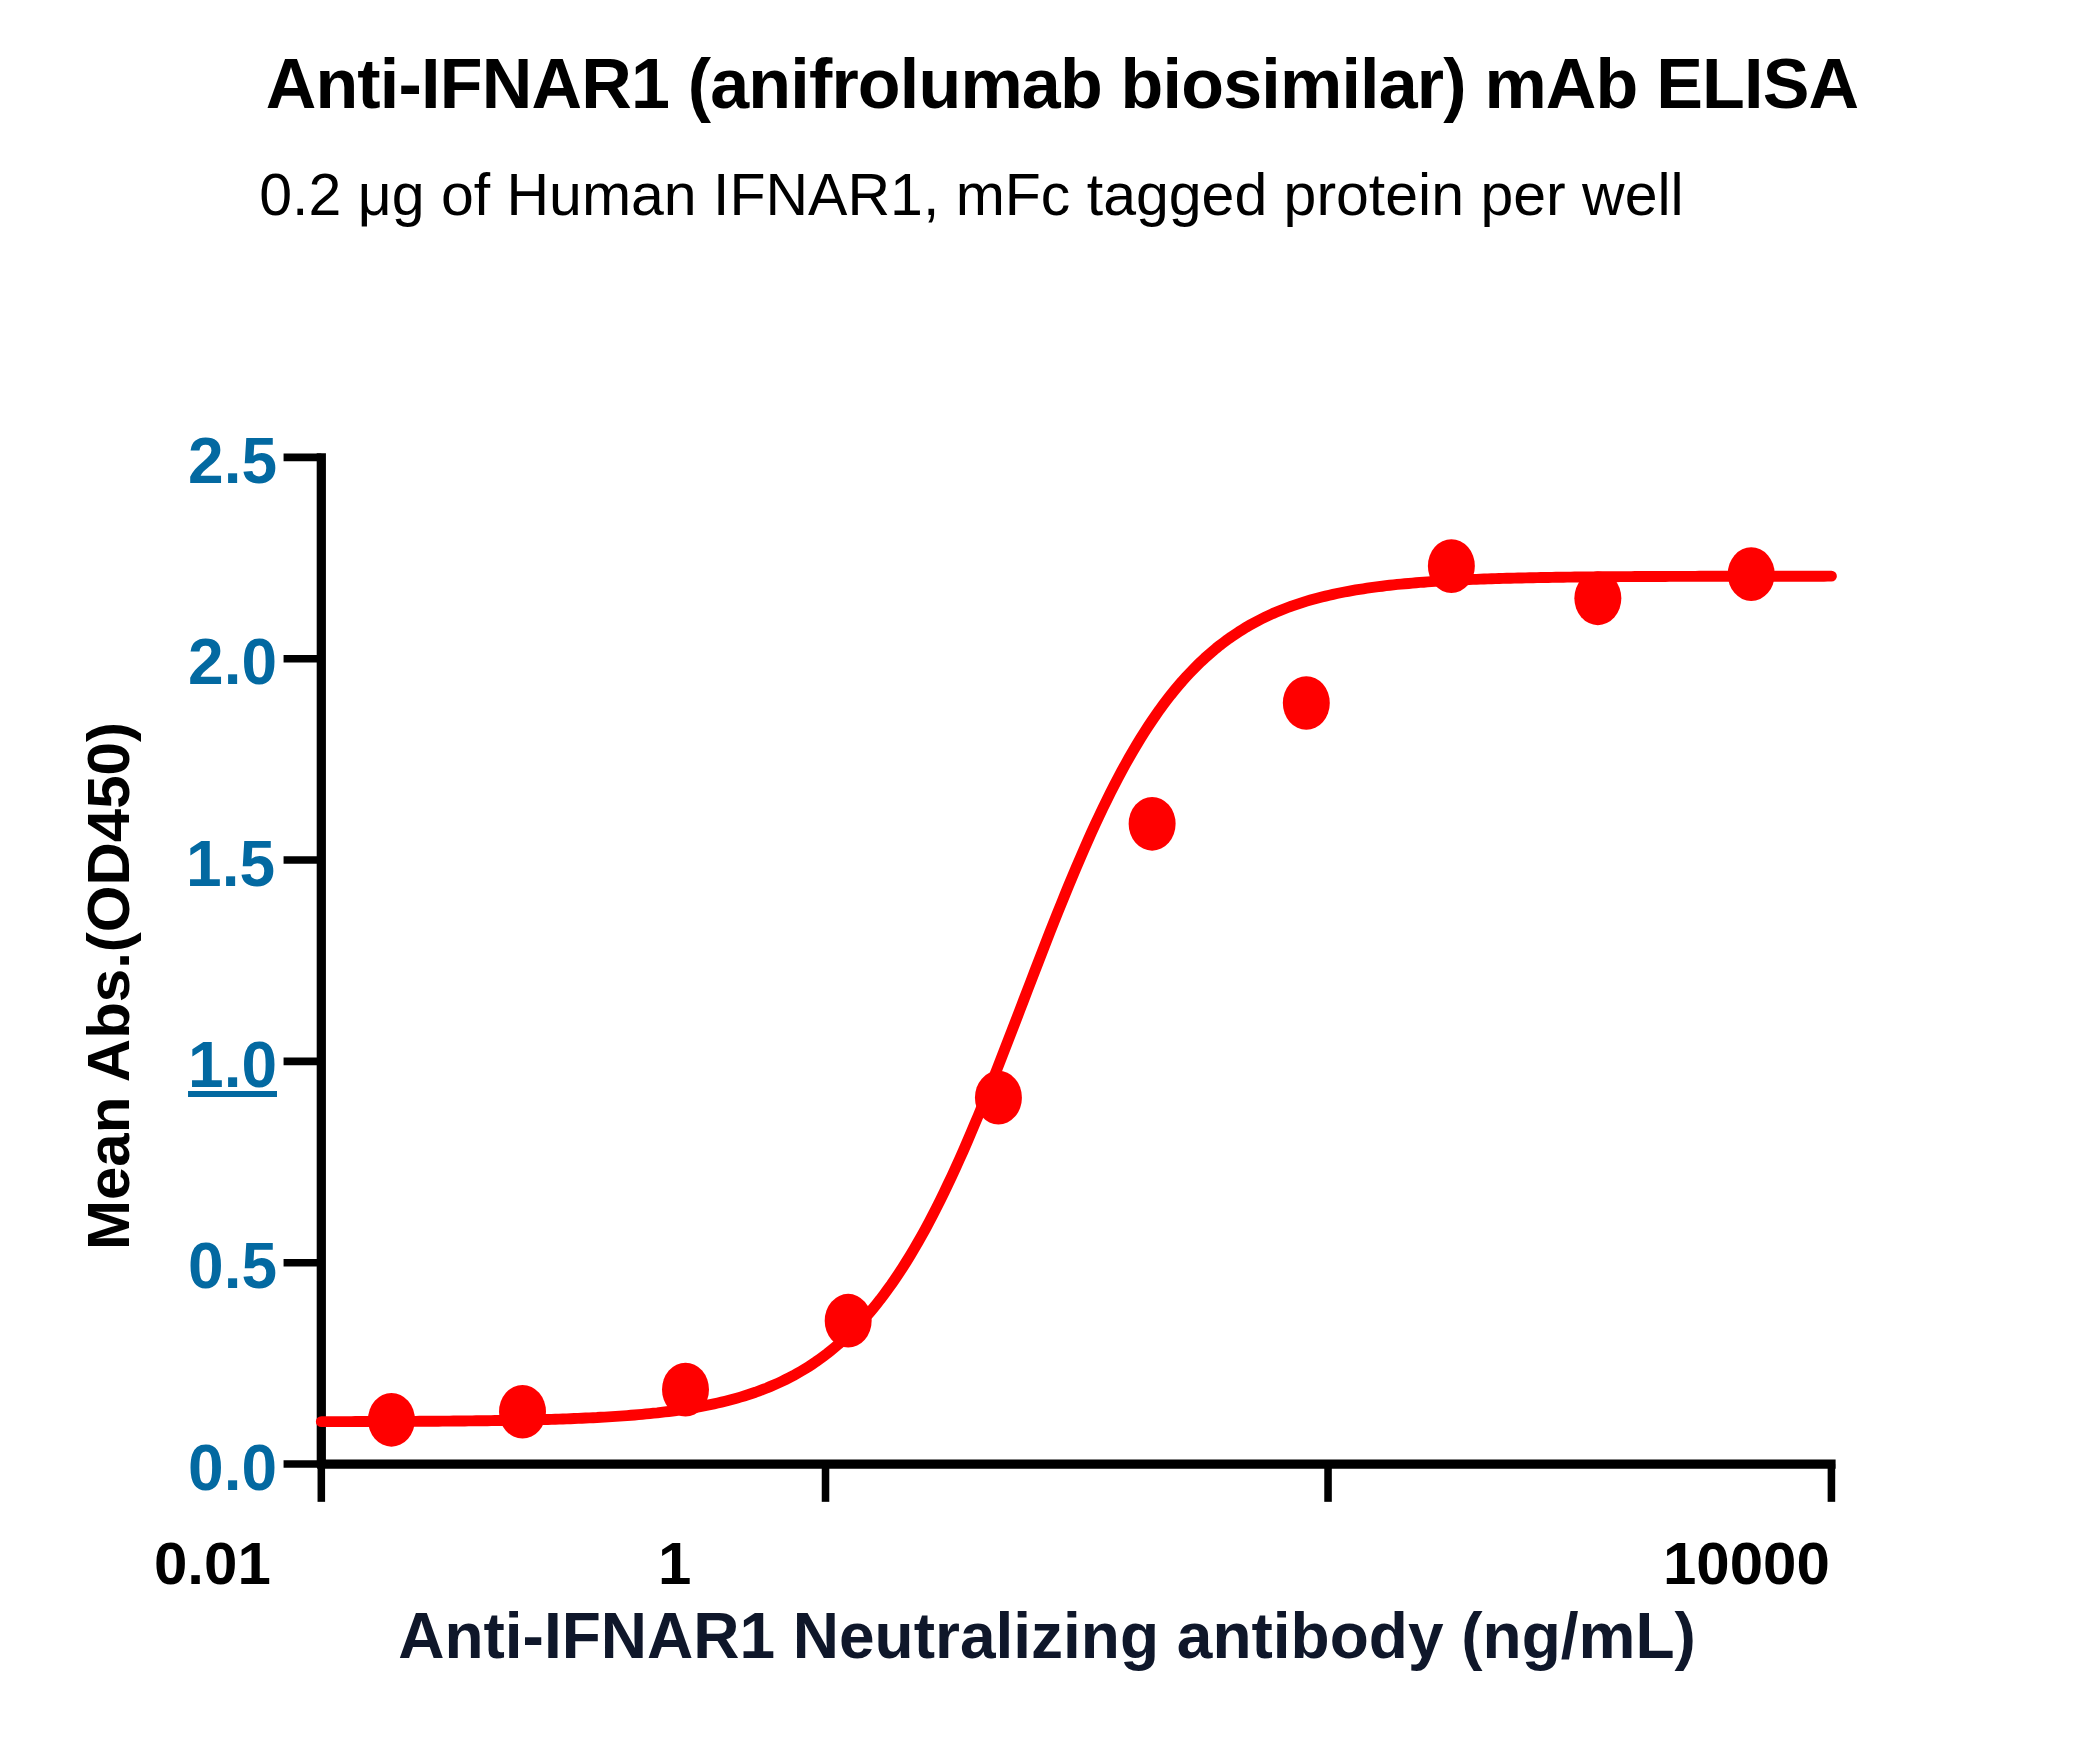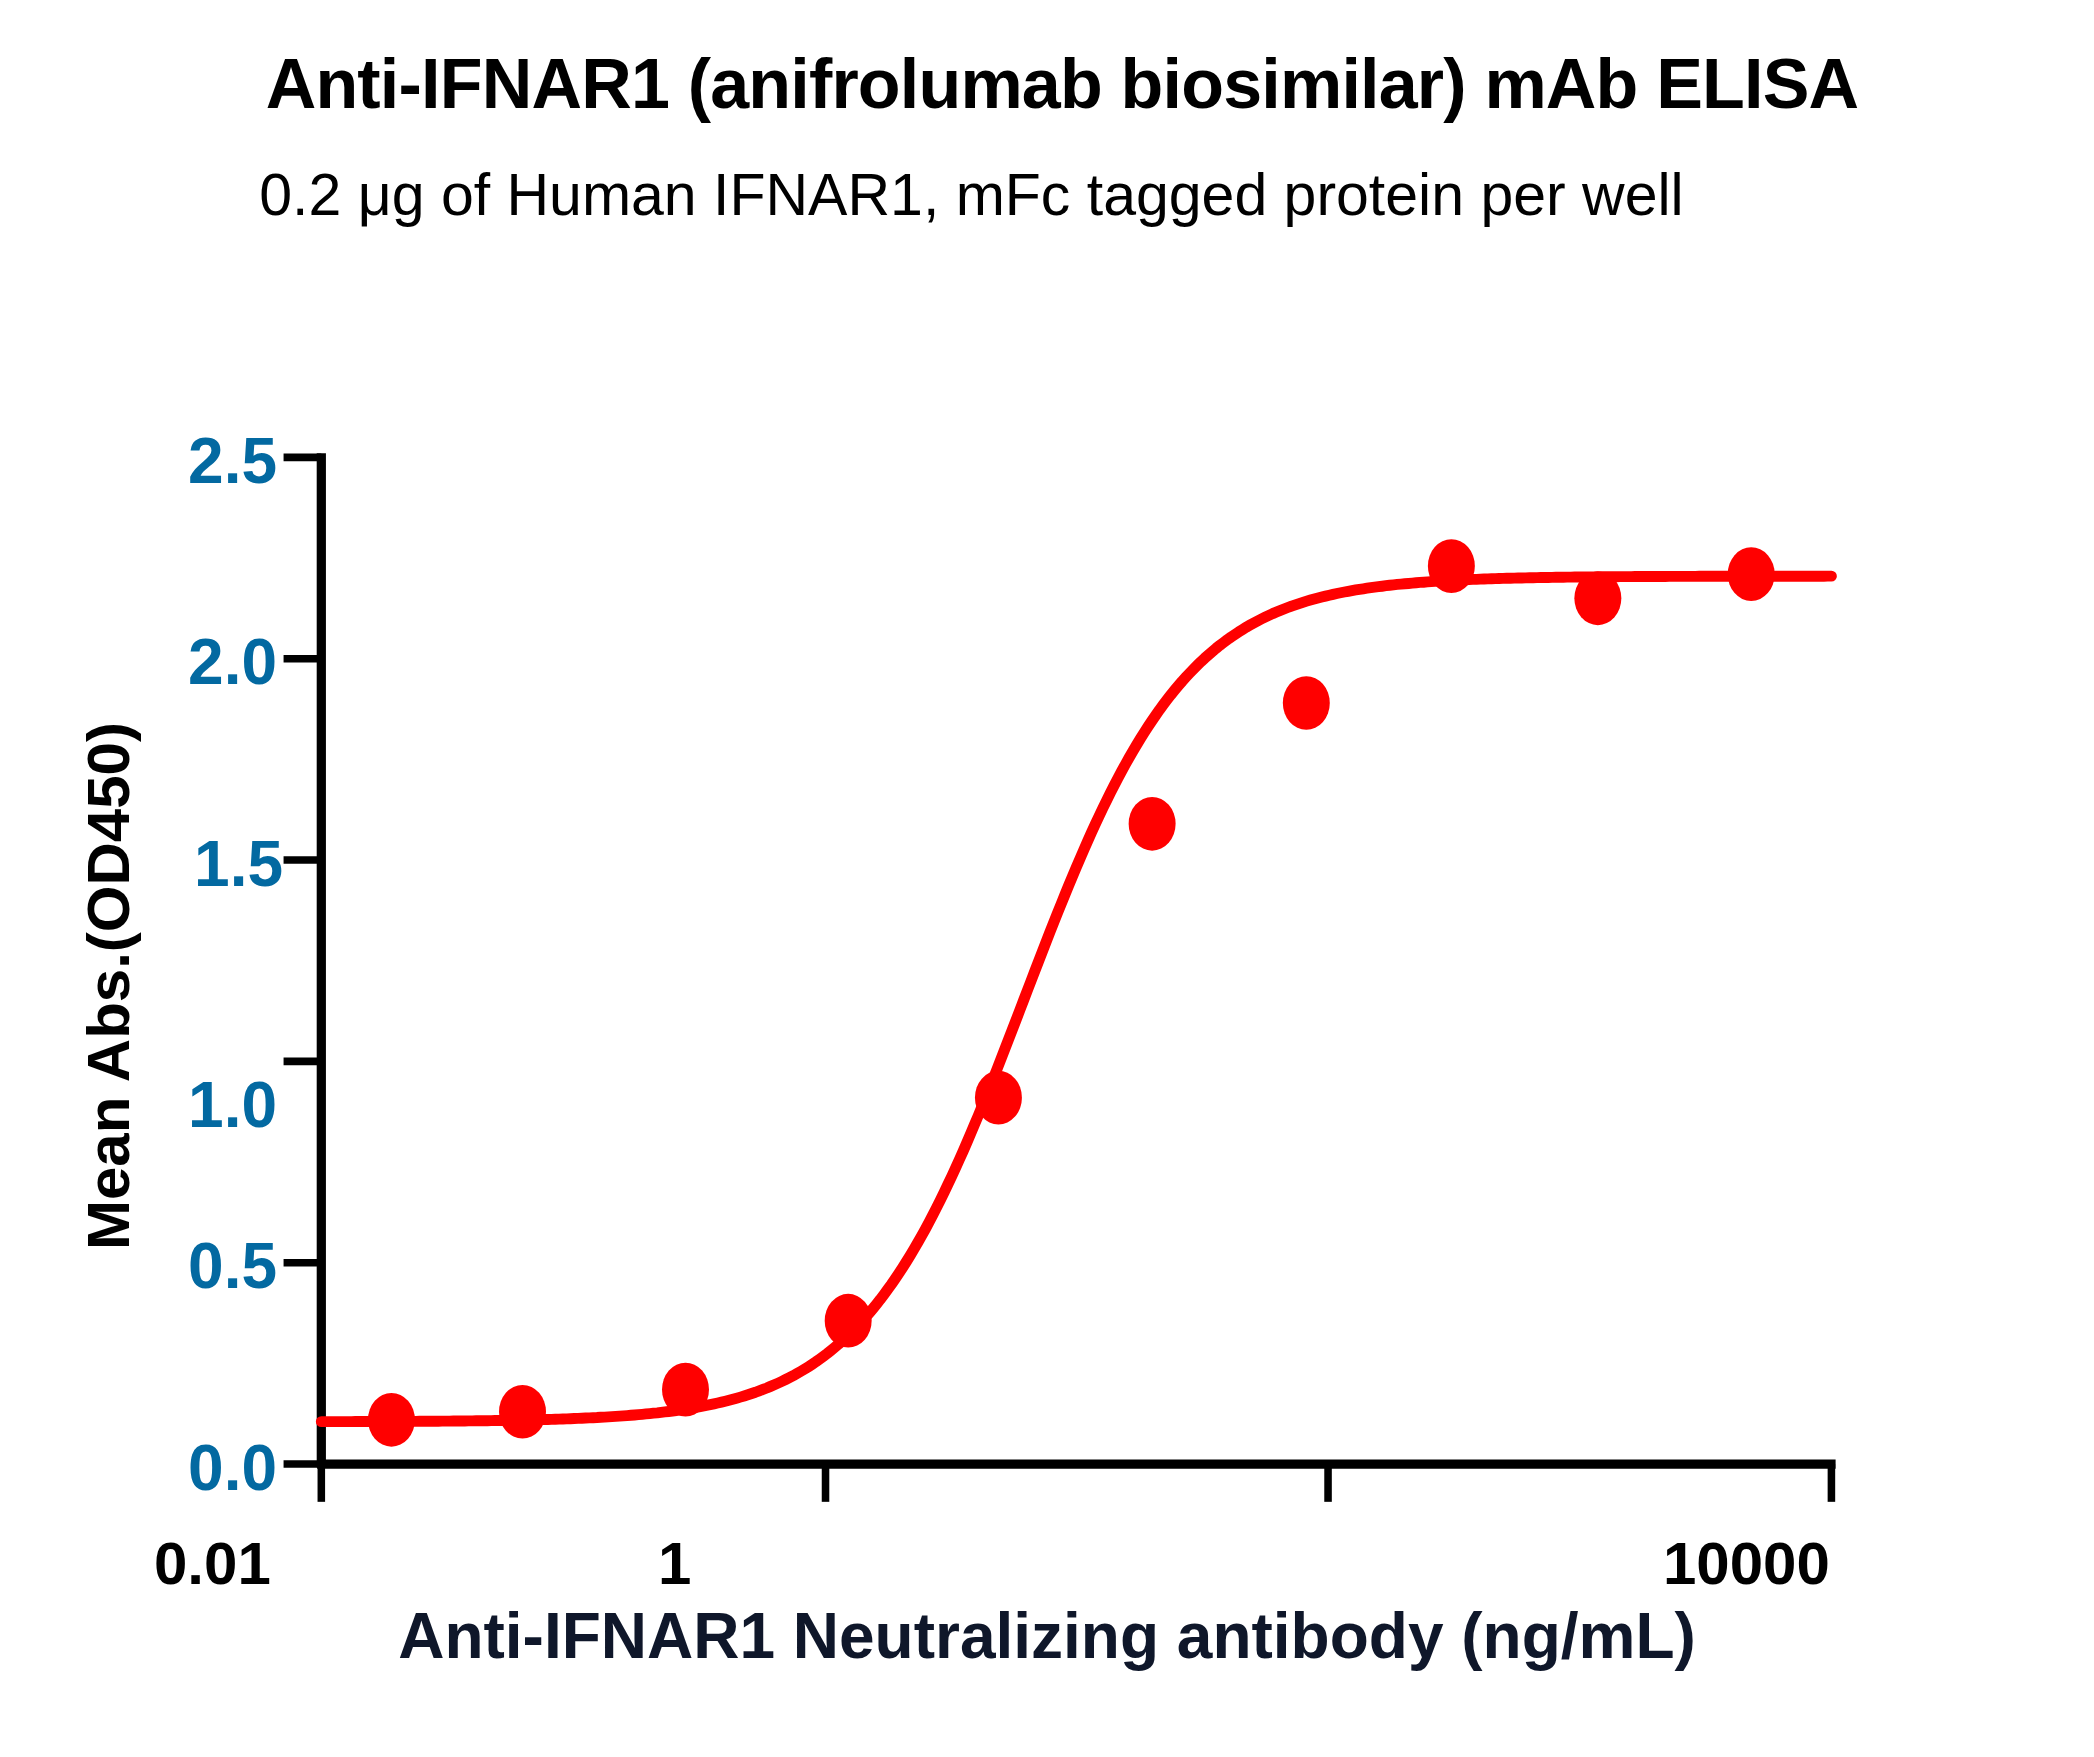--- a/index.html
+++ b/index.html
@@ -101,22 +101,22 @@
   <div class="subtitle">0.2 μg of Human IFNAR1, mFc tagged protein per well</div>
 
   <div class="ylabel-wrap">
     <div class="ylabel">Mean Abs.(OD450)</div>
   </div>
 
   <div class="xlabel">Anti-IFNAR1 Neutralizing antibody (ng/mL)</div>
 
   <div class="ytick-label" style="left:126px; top:424px;">2.5</div>
   <div class="ytick-label" style="left:126px; top:625px;">2.0</div>
-  <div class="ytick-label" style="left:132px; top:827px;text-align:right;">1.5</div>
-  <div class="ytick-label" style="left:126px; top:1068px;">1.0</div>
+  <div class="ytick-label" style="left:124px; top:827px;text-align:right;">1.5</div>
+  <div class="ytick-label" style="left:126px; top:1028px;text-decoration:underline;">1.0</div>
   <div class="ytick-label" style="left:126px; top:1229px;">0.5</div>
   <div class="ytick-label" style="left:126px; top:1431px;">0.0</div>
 
   <div class="xtick-label" style="left:154px;  top:1529px;">0.01</div>
   <div class="xtick-label" style="left:658px;  top:1529px;">1</div>
   <div class="xtick-label" style="left:1663px; top:1529px;">10000</div>
 
   <svg width="2094" height="1757" style="position:absolute;left:0;top:0;" viewBox="0 0 2496 2094">
 
     <line x1="383" y1="540" x2="383" y2="1749" stroke="#000000" stroke-width="11"></line>

